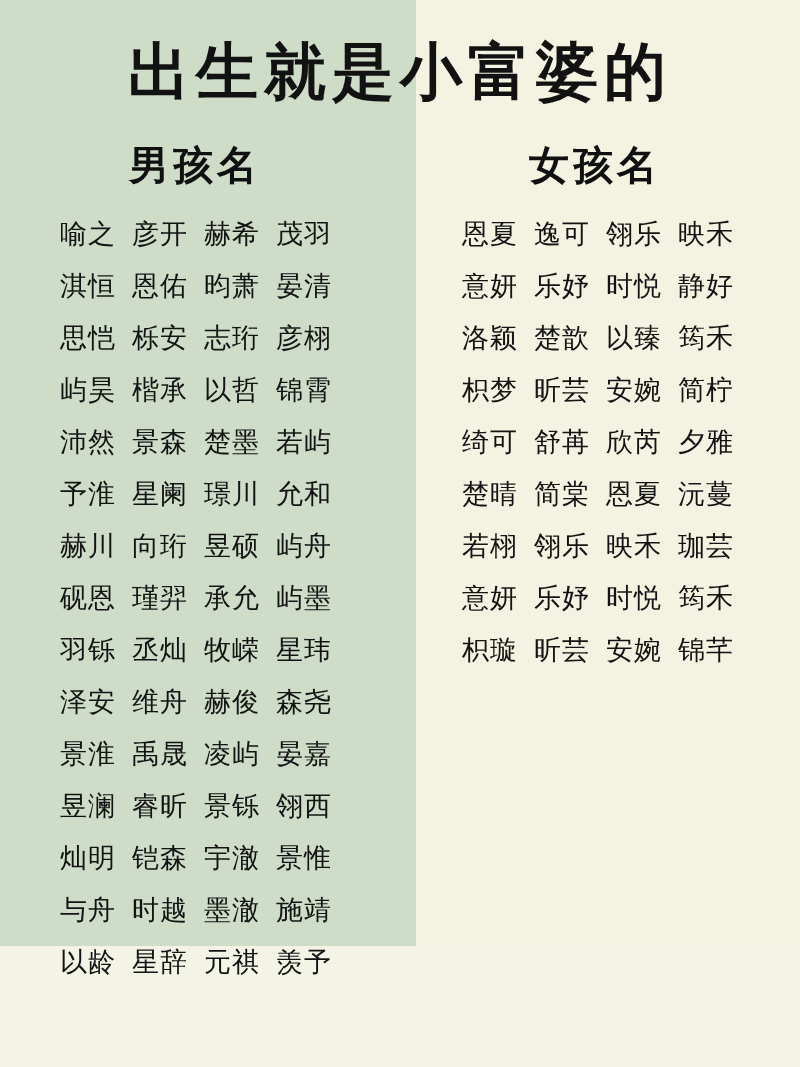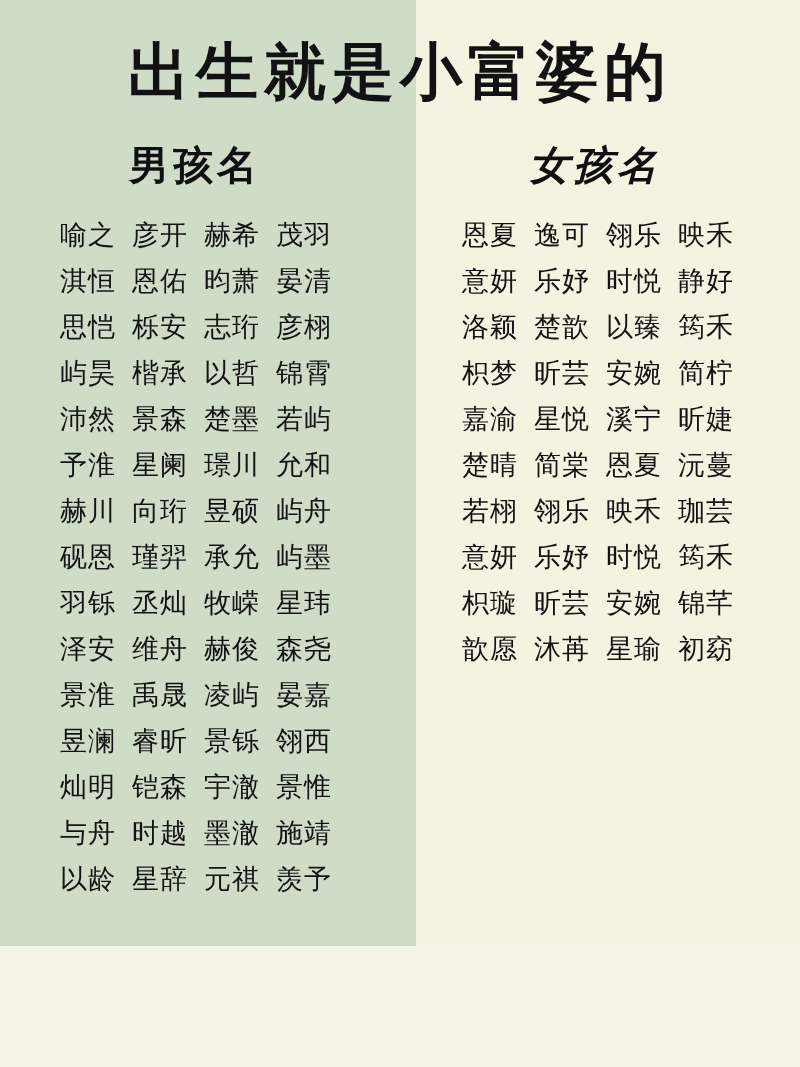--- a/index.html
+++ b/index.html
@@ -65,25 +65,26 @@
   .col-right { padding-left: 10px; }
   .col-head {
     text-align: center;
     font-size: 40px;
     font-weight: 700;
     letter-spacing: 4px;
     color: #101010;
     margin: 14px 0 18px 0;
   }
   .col-left .col-head { margin-left: -16px; }
-  .col-right .col-head { margin-left: -20px; font-style: italic; }
+  .col-right .col-head { margin-left: -20px; }
   .rows {
     display: flex;
     flex-direction: column;
-    gap: 0;
+    gap: 6px;
+    font-family: Liberation Serif, serif;
   }
   .row {
     display: flex;
     justify-content: center;
     gap: 16px;
     font-size: 27px;
     line-height: 1.0;
     color: #131313;
     padding: 9.5px 0;
     letter-spacing: 1px;
@@ -225,24 +226,24 @@
             <span class="name">以臻</span>
             <span class="name">筠禾</span>
           </div>
           <div class="row">
             <span class="name">枳梦</span>
             <span class="name">昕芸</span>
             <span class="name">安婉</span>
             <span class="name">简柠</span>
           </div>
           <div class="row">
-            <span class="name">嘉渝</span>
-            <span class="name">星悦</span>
-            <span class="name">溪宁</span>
-            <span class="name">昕婕</span>
+            <span class="name">绮可</span>
+            <span class="name">舒苒</span>
+            <span class="name">欣芮</span>
+            <span class="name">夕雅</span>
           </div>
           <div class="row">
             <span class="name">楚晴</span>
             <span class="name">简棠</span>
             <span class="name">恩夏</span>
             <span class="name">沅蔓</span>
           </div>
           <div class="row">
             <span class="name">若栩</span>
             <span class="name">翎乐</span>
@@ -253,24 +254,18 @@
             <span class="name">意妍</span>
             <span class="name">乐妤</span>
             <span class="name">时悦</span>
             <span class="name">筠禾</span>
           </div>
           <div class="row">
             <span class="name">枳璇</span>
             <span class="name">昕芸</span>
             <span class="name">安婉</span>
             <span class="name">锦芊</span>
-          </div>
-          <div class="row">
-            <span class="name">歆愿</span>
-            <span class="name">沐苒</span>
-            <span class="name">星瑜</span>
-            <span class="name">初窈</span>
           </div>
         </div>
       </div>
     </div>
   </div>
 </div>
 
 </body></html>

